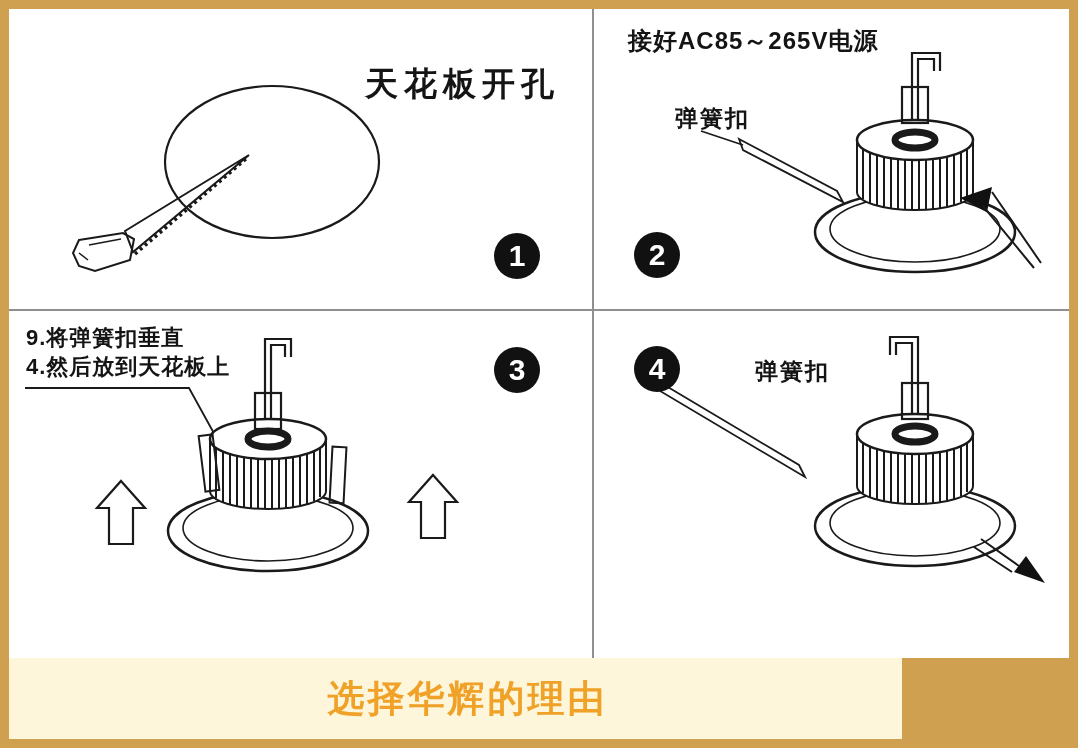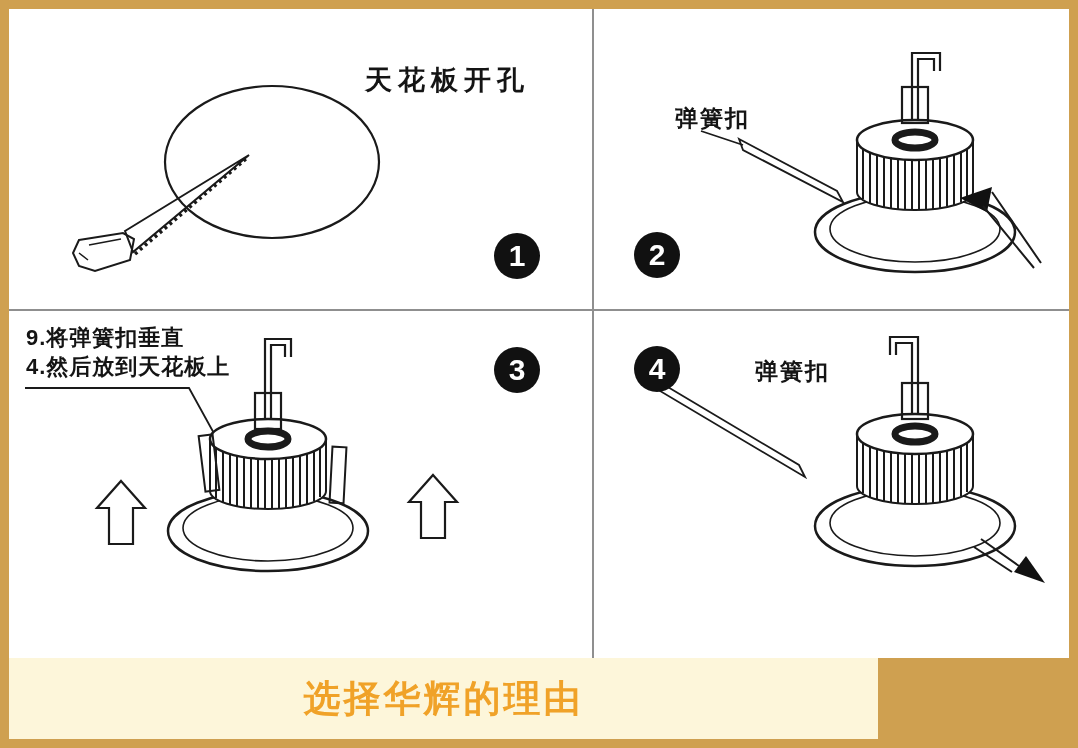--- a/index.html
+++ b/index.html
@@ -25,21 +25,21 @@
   .q2{left:584px;top:0;}
   .q3{left:0;top:302px;}
   .q4{left:584px;top:302px;}
   .label{
     position:absolute;
     color:#141414;
     font-weight:bold;
     white-space:nowrap;
     z-index:5;
   }
-  .l1{left:356px;top:53px;font-size:27px;letter-spacing:6px;}
+  .l1{left:356px;top:53px;font-size:33px;letter-spacing:6px;}
   .l2{left:619px;top:16px;font-size:24px;letter-spacing:1px;}
   .l2b{left:666px;top:94px;font-size:23px;letter-spacing:2px;}
   .l3{left:17px;top:314px;font-size:22px;line-height:29px;letter-spacing:1px;}
   .l4{left:746px;top:347px;font-size:23px;letter-spacing:2px;}
   .badge{
     position:absolute;
     width:46px;height:46px;
     border-radius:50%;
     background:#111111;
     color:#ffffff;
@@ -48,21 +48,21 @@
     z-index:6;
   }
   .b1{left:485px;top:224px;}
   .b2{left:625px;top:223px;}
   .b3{left:485px;top:338px;}
   .b4{left:625px;top:337px;}
   .footer{
     position:relative;
     width:869px;height:81px;
     background:#fdf6da;
-    display:flex;align-items:center;justify-content:center;
+    display:flex;align-items:center;justify-content:center;padding-left:24px;
   }
   .heading{
     color:#f0a228;
     font-size:37px;
     font-weight:bold;
     letter-spacing:3px;
   }
   svg .ln{stroke:#1a1a1a;fill:none;}
 </style>
 </head>
@@ -153,20 +153,21 @@
       <use href="#fixture" transform="translate(322,215)"></use>
       <rect x="309" y="72" width="26" height="36" fill="#ffffff" class="ln" stroke-width="2.2"></rect>
       <polygon points="58,66 206,154 212,166 62,77" fill="#ffffff" class="ln" stroke-width="1.8"></polygon>
       <g>
         <path d="M388,228 L426,255 M381,236 L419,261" class="ln" stroke-width="2"></path>
         <polygon points="452,272 433,245 421,261" fill="#111111"></polygon>
       </g>
     </svg>
 
     <div class="label l1">天花板开孔</div>
+    <div class="label l2">接好AC85～265V电源</div>
     <div class="label l2b">弹簧扣</div>
     <div class="label l3">
       <div>9.将弹簧扣垂直</div>
       <div>4.然后放到天花板上</div>
     </div>
     <div class="label l4">弹簧扣</div>
 
     <div class="badge b1">1</div>
     <div class="badge b2">2</div>
     <div class="badge b3">3</div>

